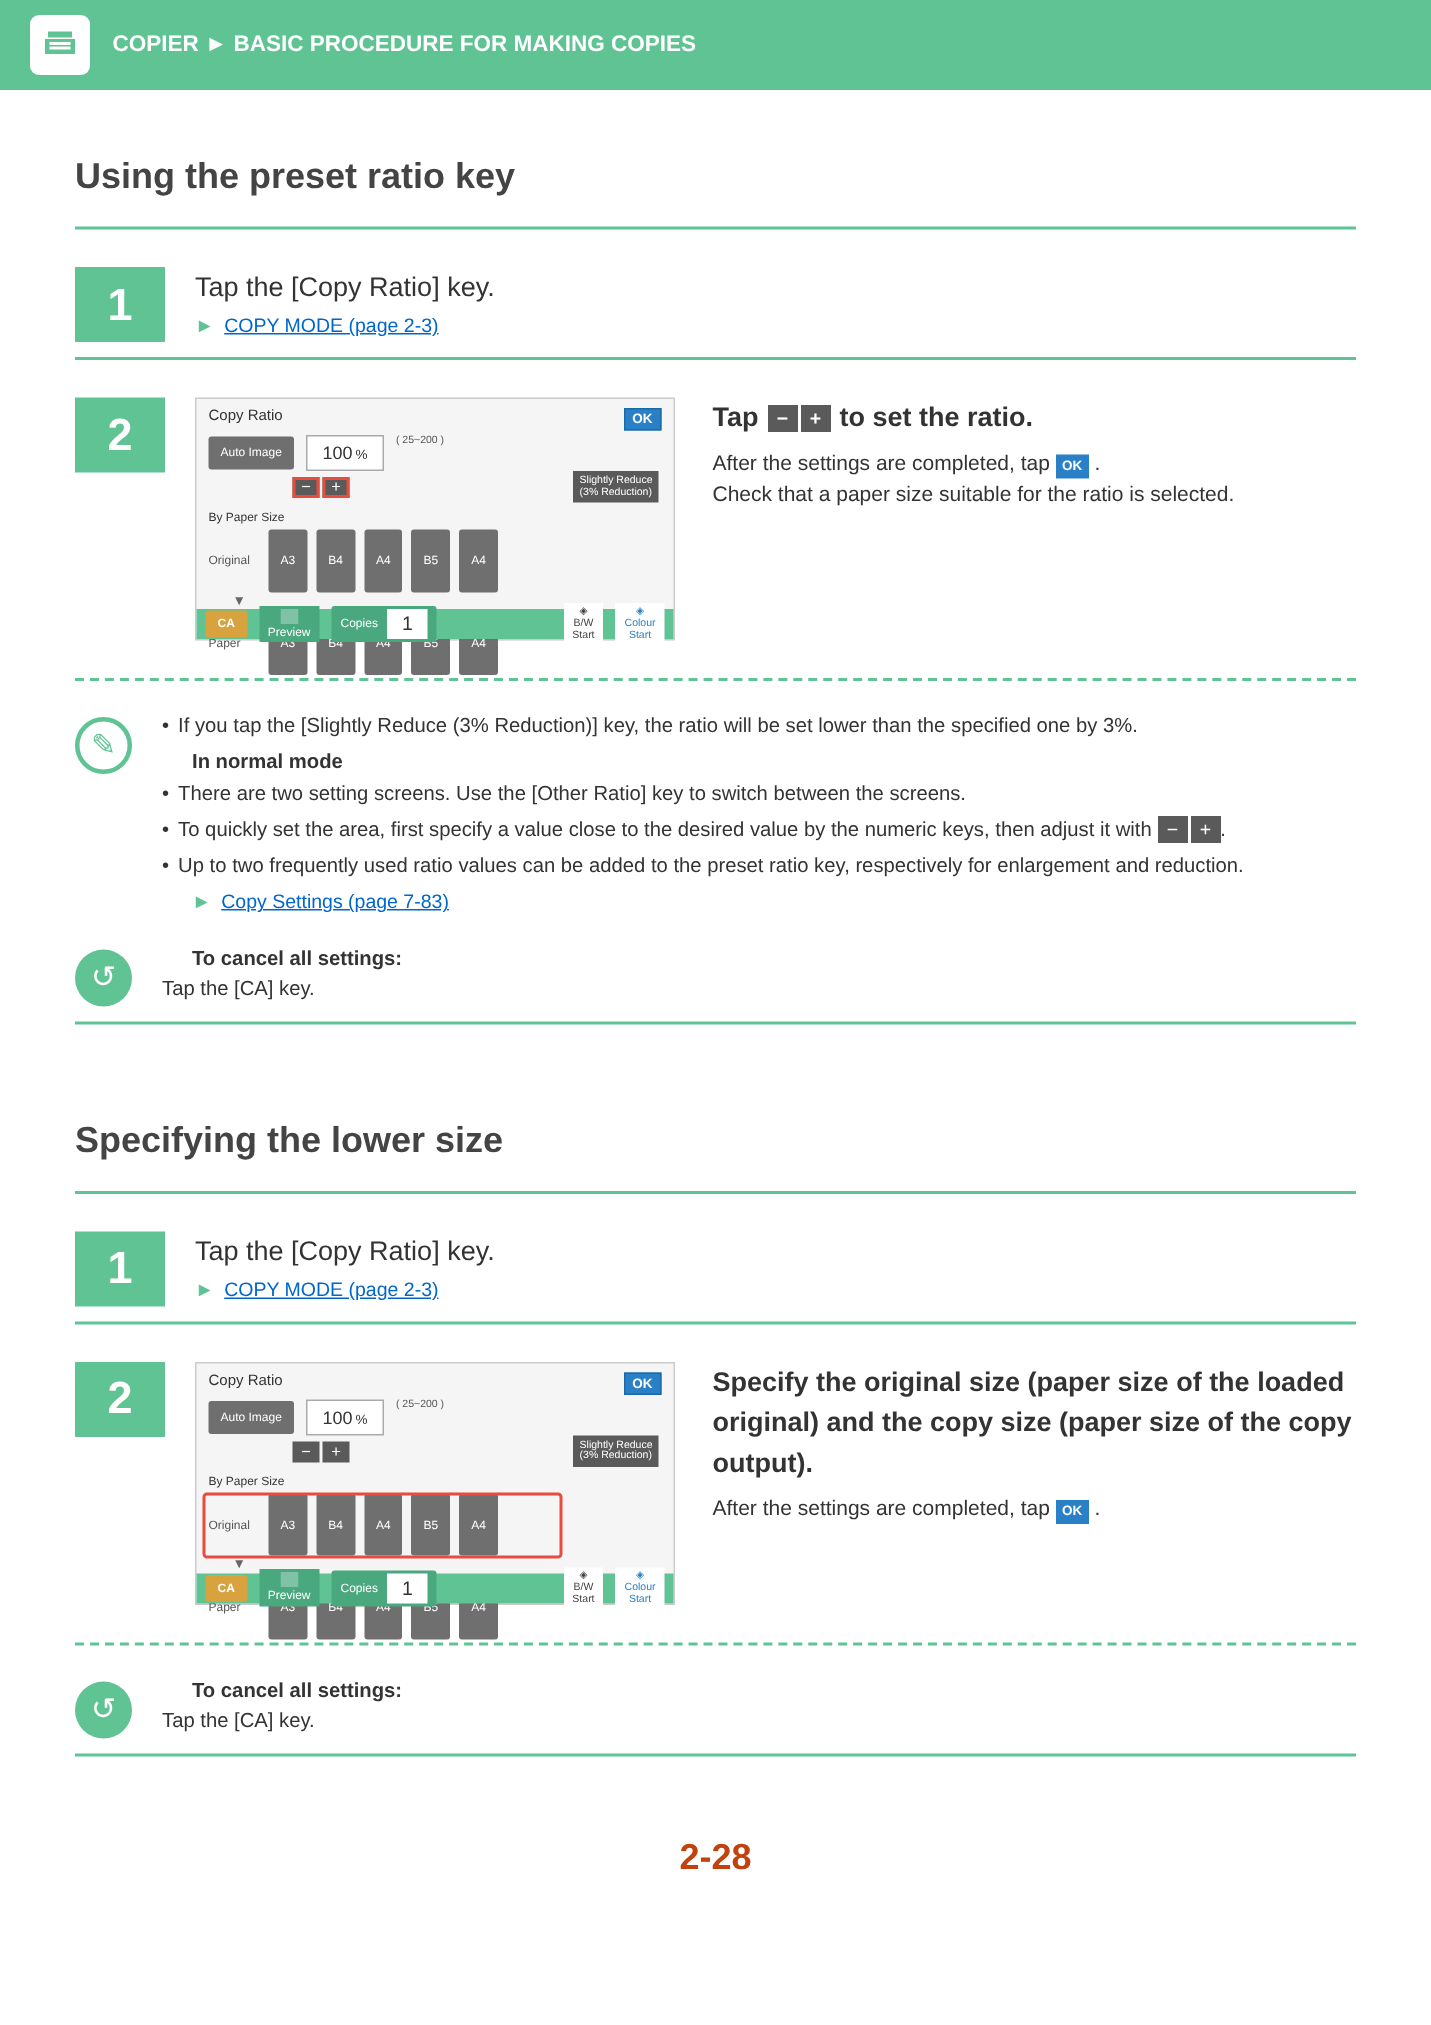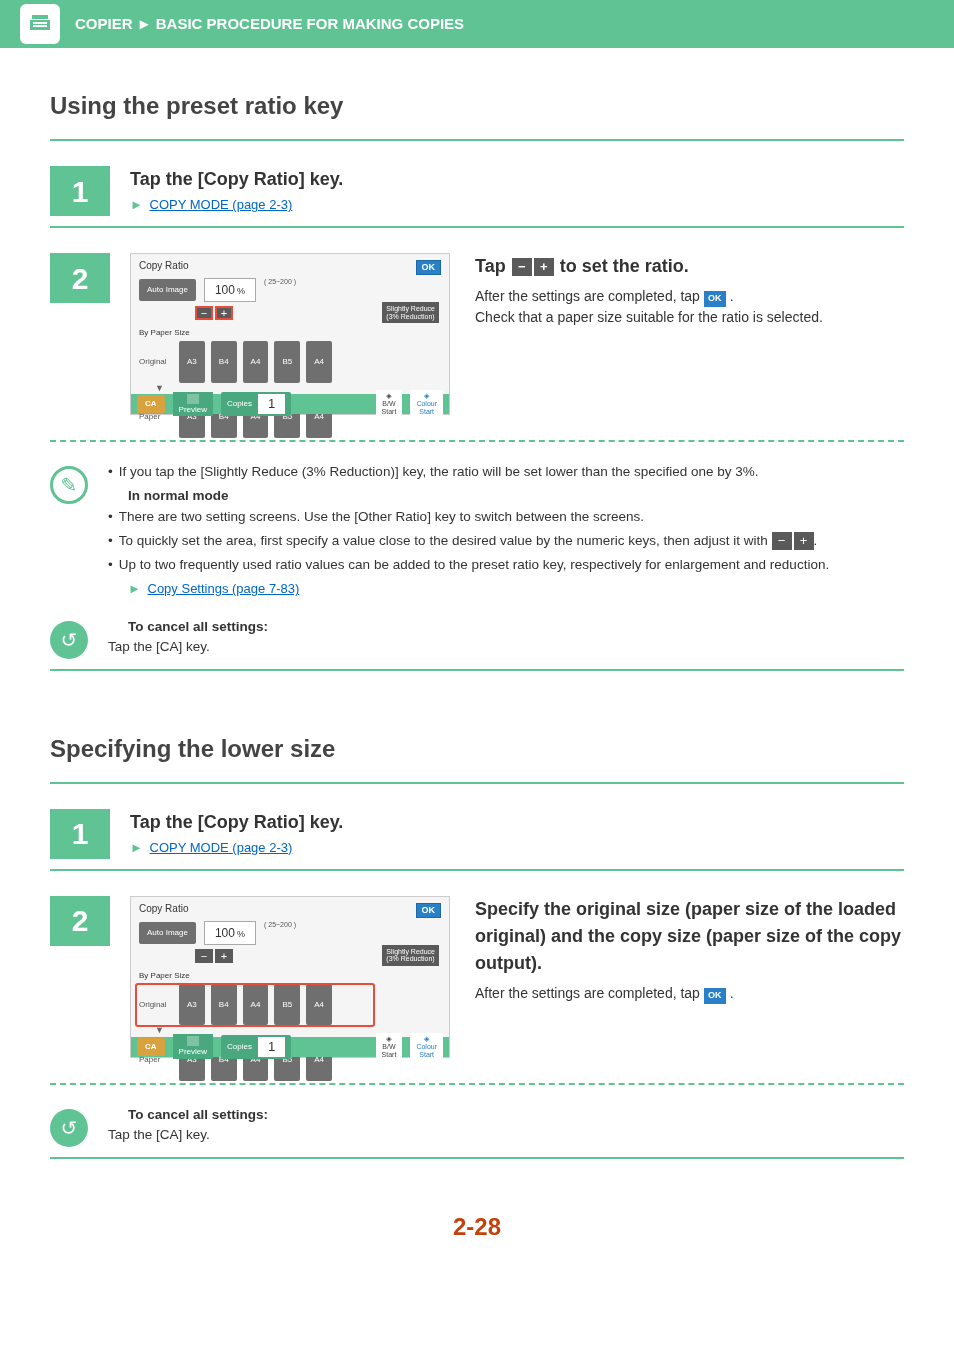--- a/index.html
+++ b/index.html
@@ -7,21 +7,21 @@
     font-family: Arial, Helvetica, sans-serif;
     background: #ffffff;
     width: 954px;
     margin: 0 auto;
     color: #333;
     font-size: 14px;
     line-height: 1.5;
   }
   .top-bar {
     background: #5fc394;
-    height: 48px;
+    height: 60px;
     display: flex;
     align-items: center;
     padding: 5px 20px;
     gap: 15px;
   }
   .top-icon {
     background: #fff;
     width: 40px;
     height: 40px;
     border-radius: 6px;
@@ -63,21 +63,21 @@
     width: 60px;
     height: 50px;
     display: flex;
     align-items: center;
     justify-content: center;
     flex-shrink: 0;
   }
   .step-body { flex: 1; }
   .step-heading {
     font-size: 18px;
-    font-weight: bold;
+    font-weight: normal;
     color: #333;
     margin-bottom: 2px;
   }
   .link-row {
     color: #0066cc;
     font-size: 13px;
   }
   .link-row a {
     color: #0066cc;
     text-decoration: underline;

